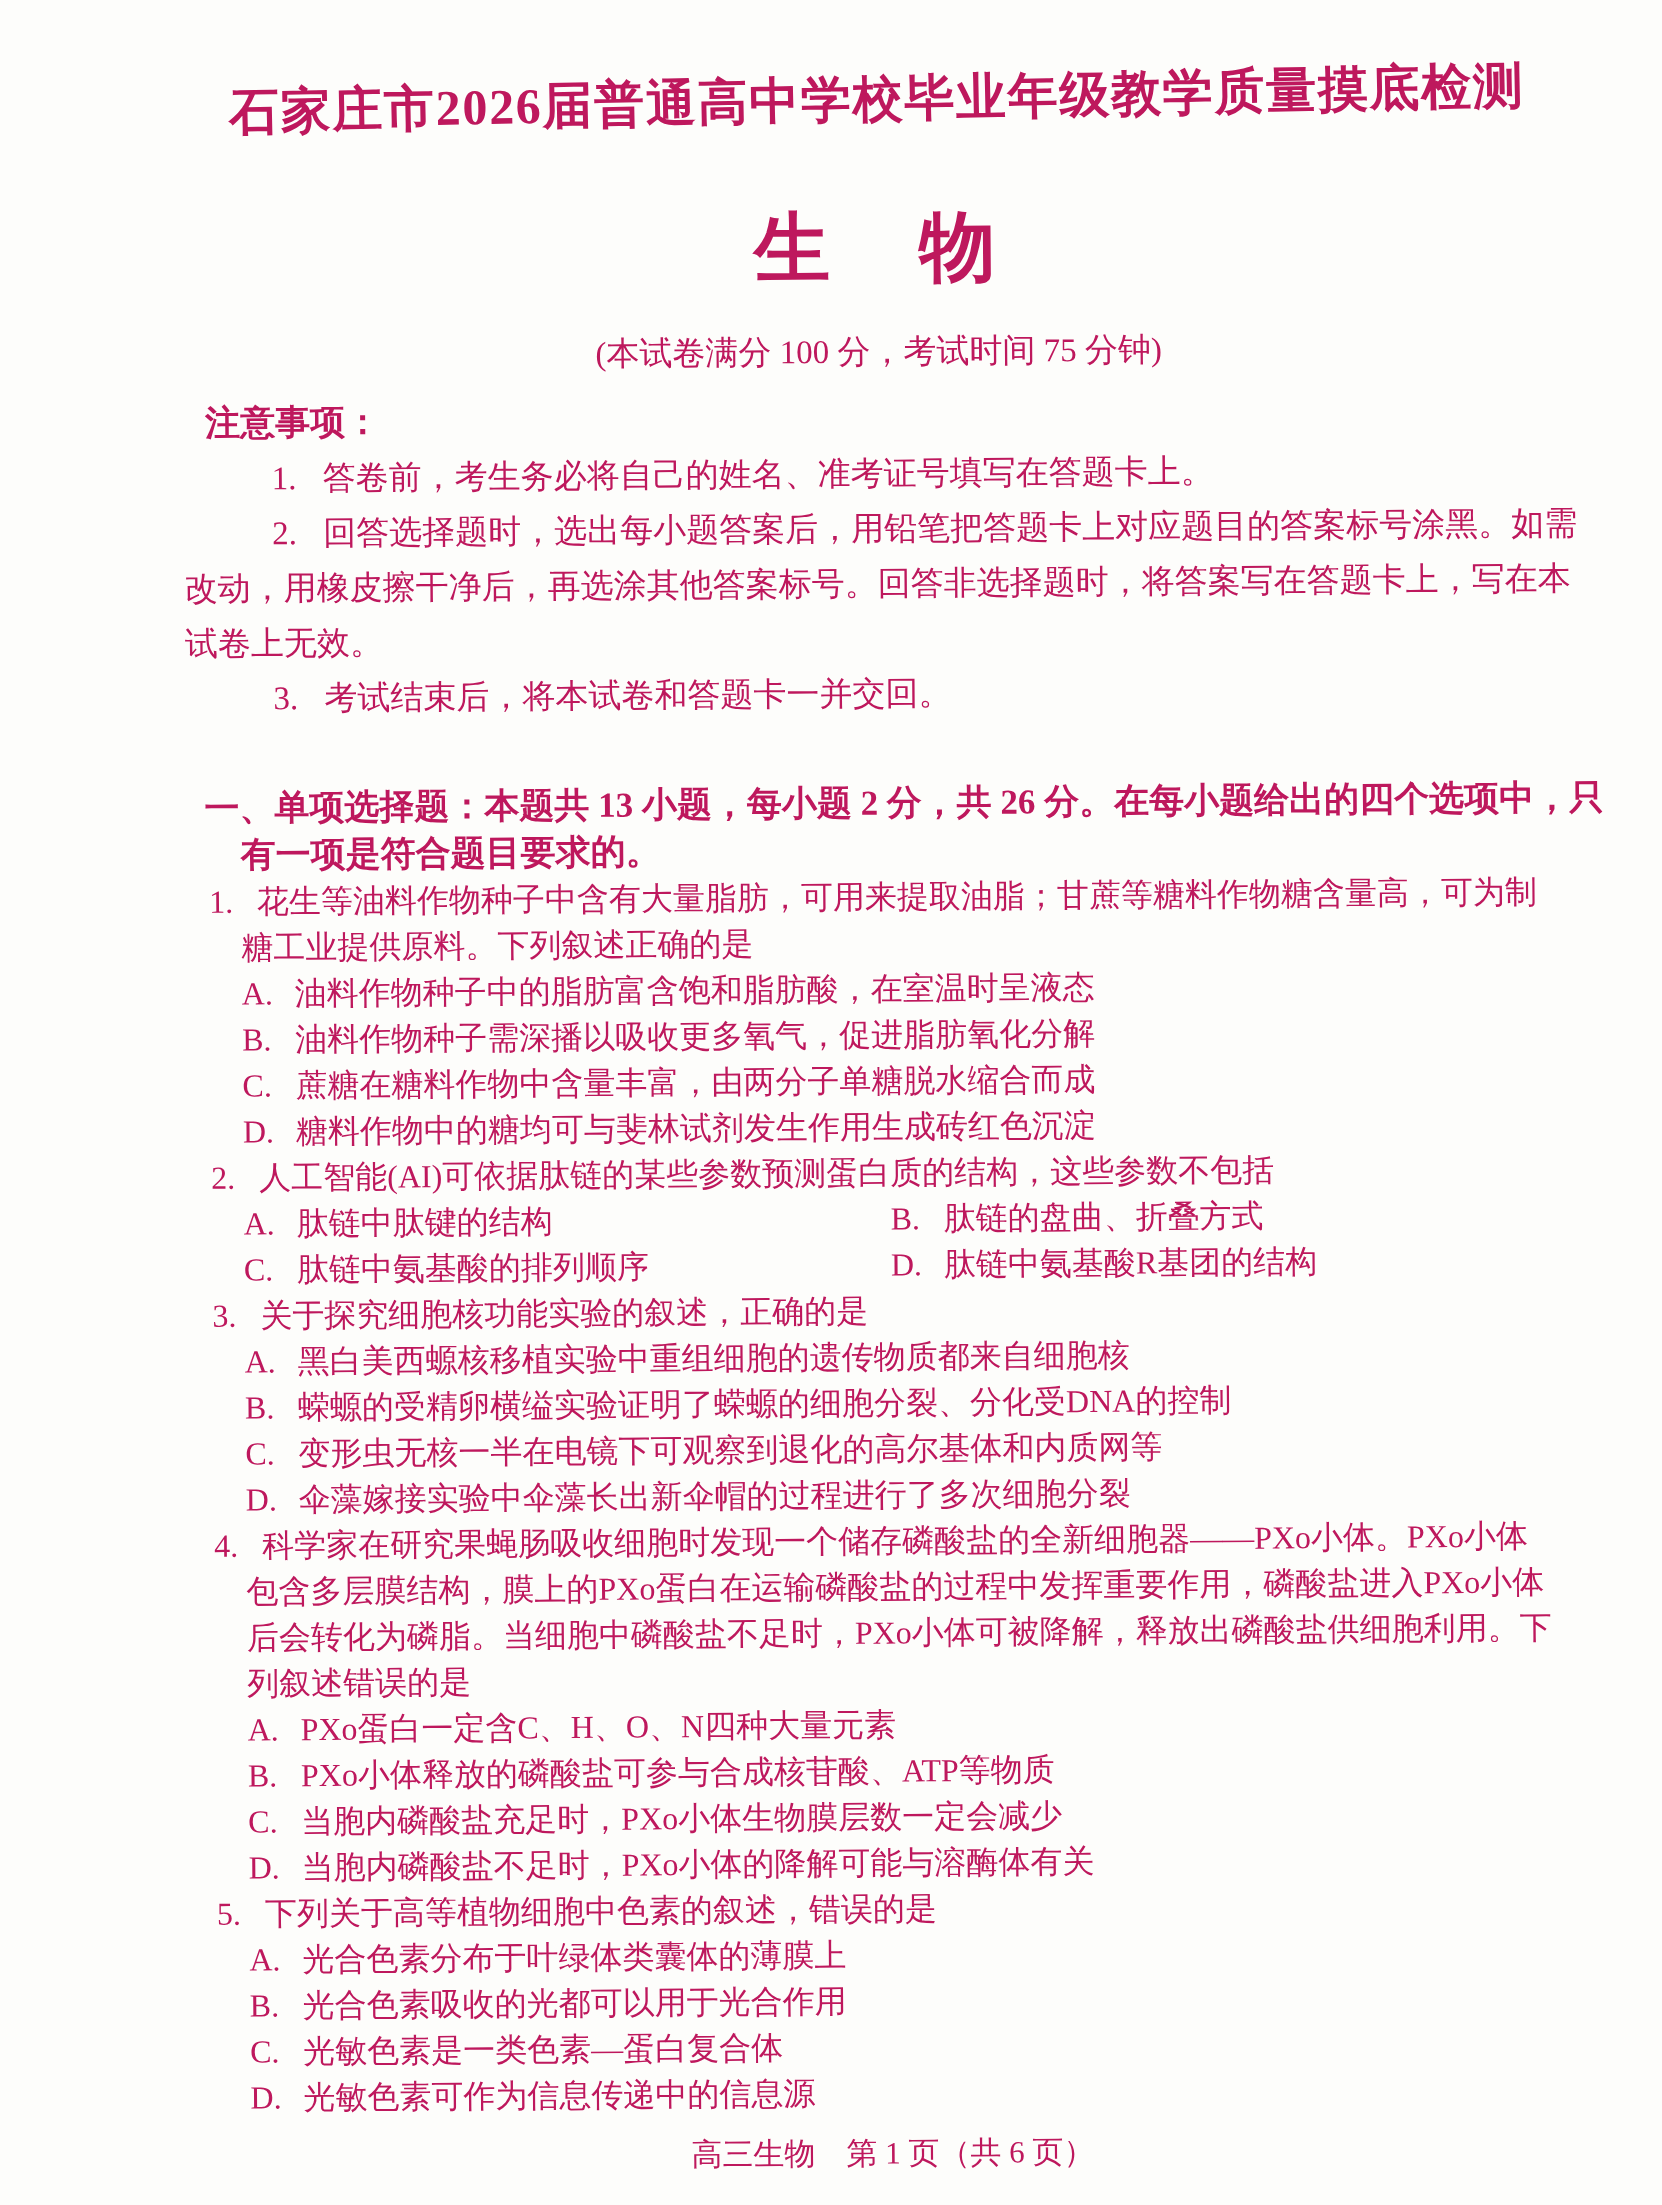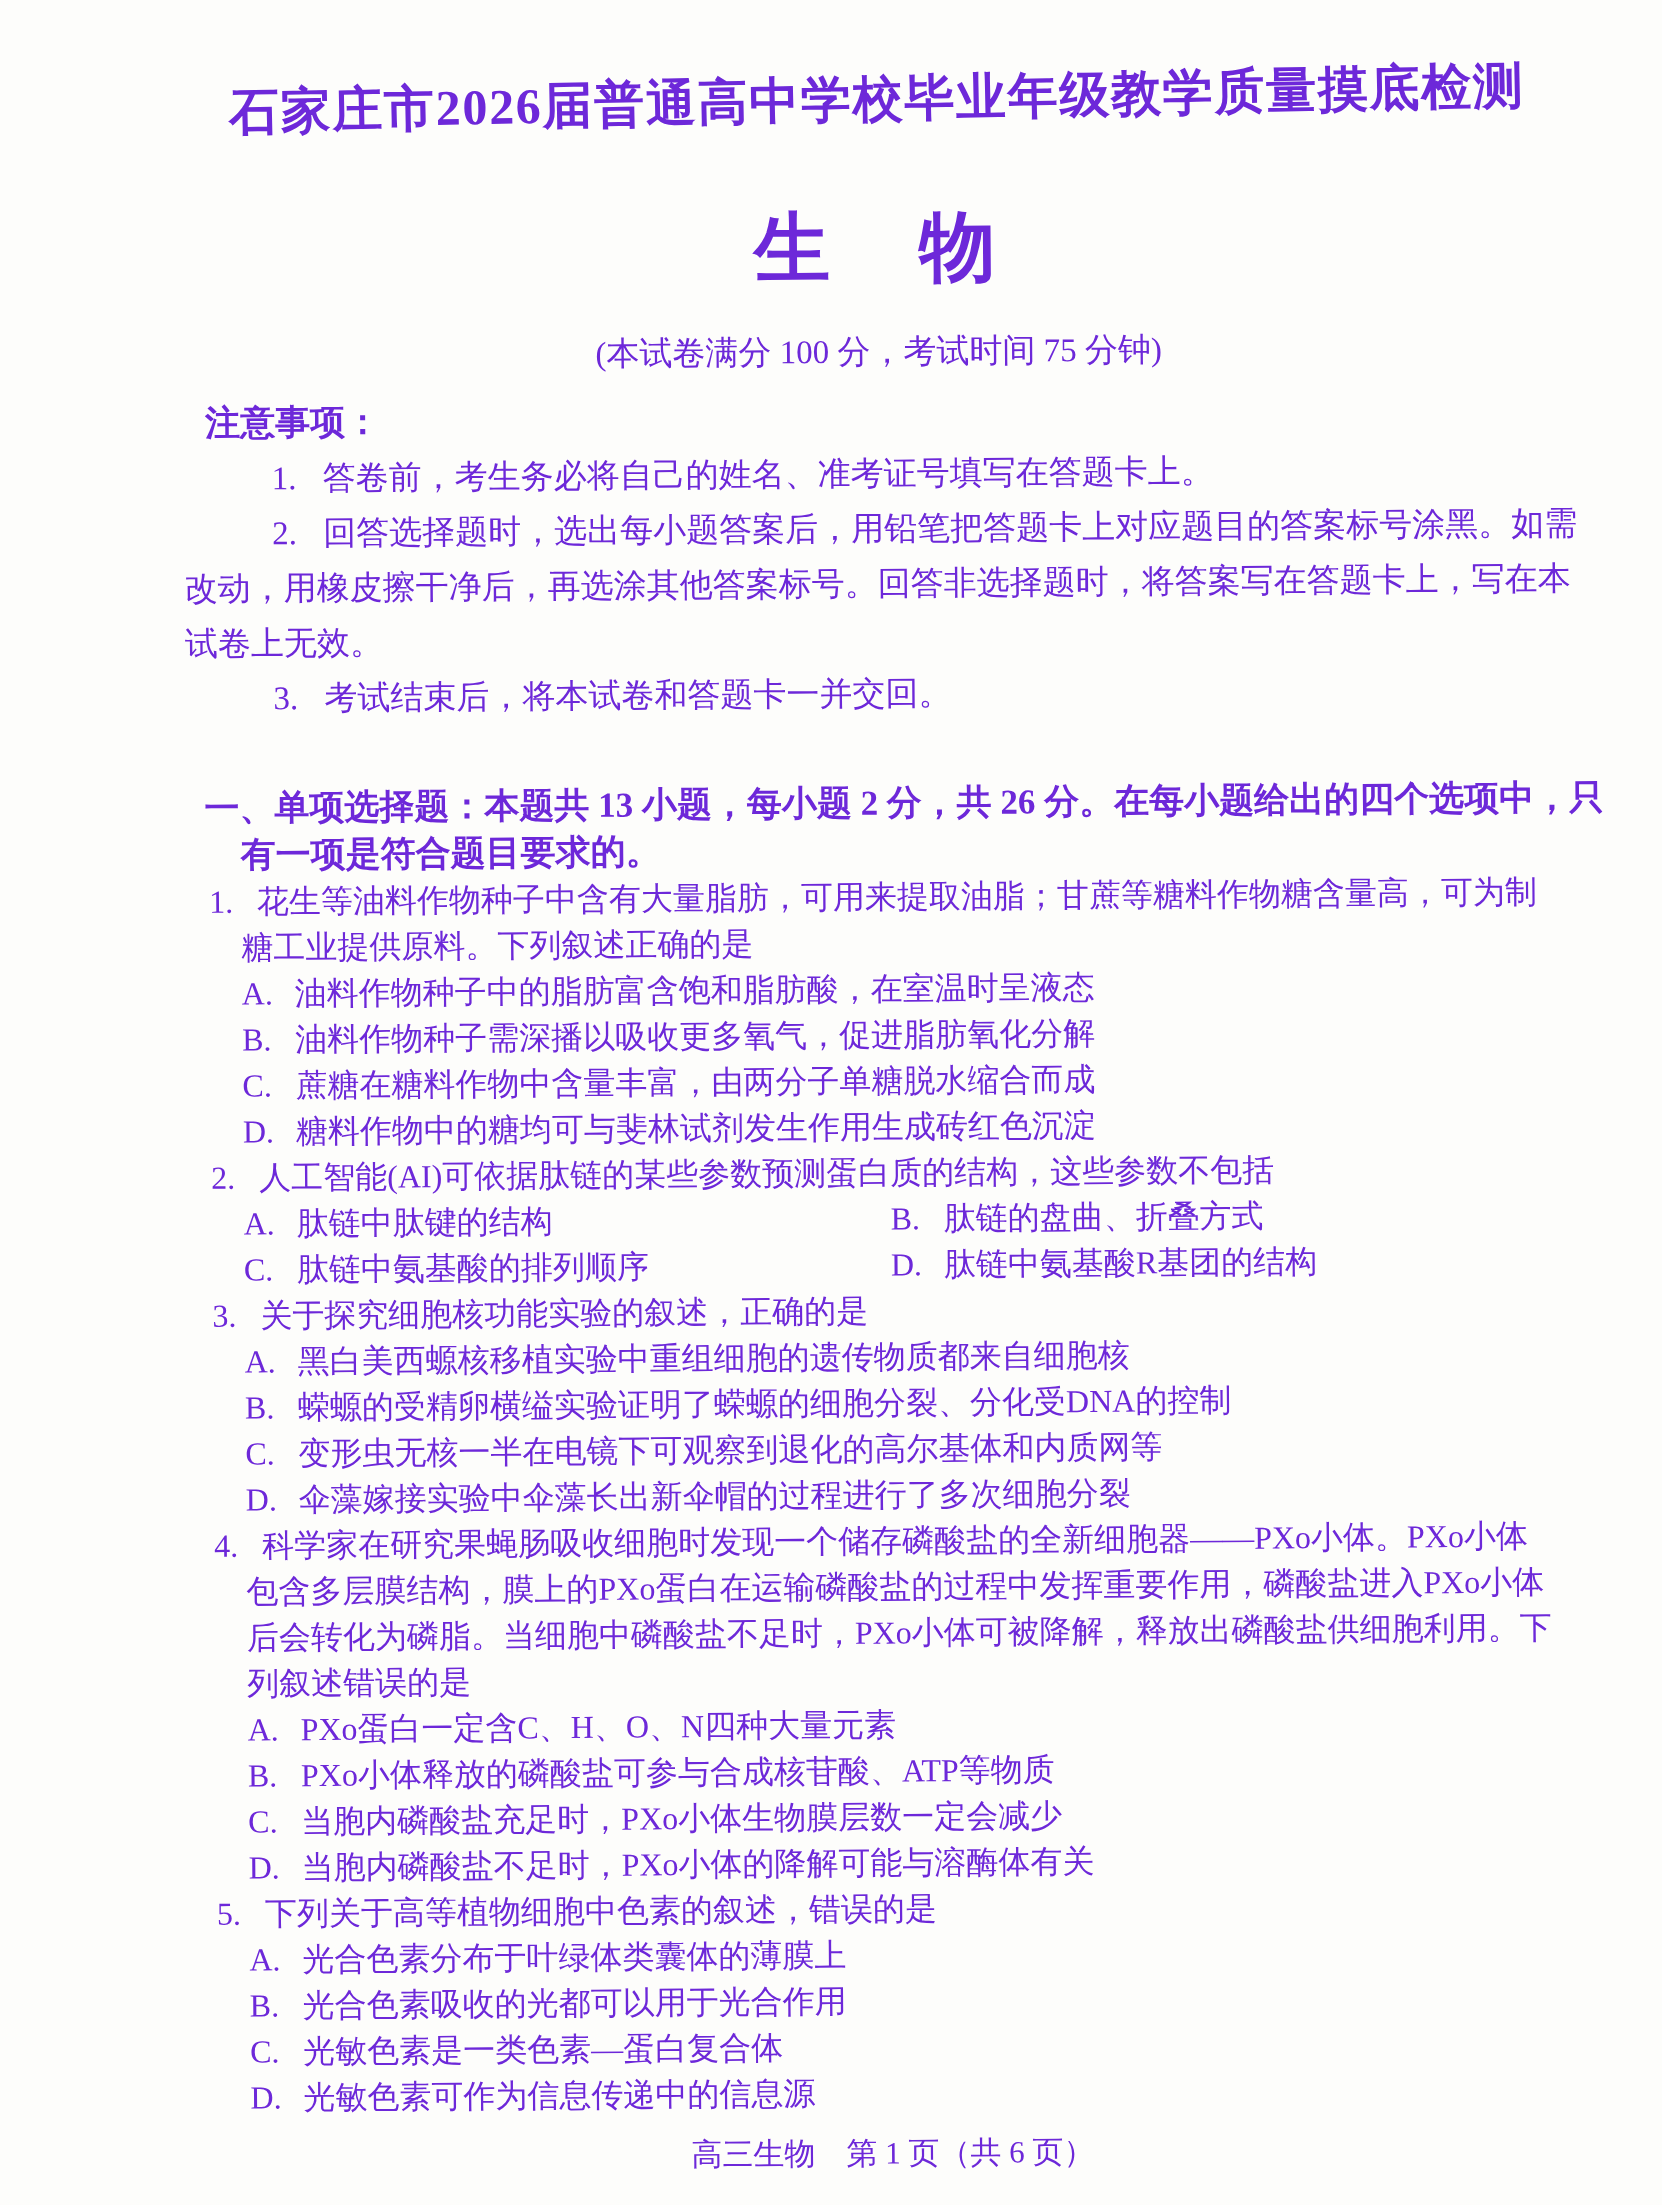--- a/index.html
+++ b/index.html
@@ -1,21 +1,21 @@
 <!DOCTYPE html>
 <html style="font-size:13.2px"><head>
 <meta charset="utf-8">
 <style>
   html,body{margin:0;padding:0;background:#ffffff;}
   .sheet{
     position:relative;
     width:1662px;
     height:2205px;
     background:#fdfdfb;
-    color:#6d28d9;
+    color:#be185d;
     font-family:"Liberation Serif","DejaVu Serif",serif;
     overflow:hidden;
   }
   .content{
     transform:rotate(-0.45deg);
     transform-origin:828px 1076px;
   }
   .centered{
     text-align:center;
     padding-left:108px; 

